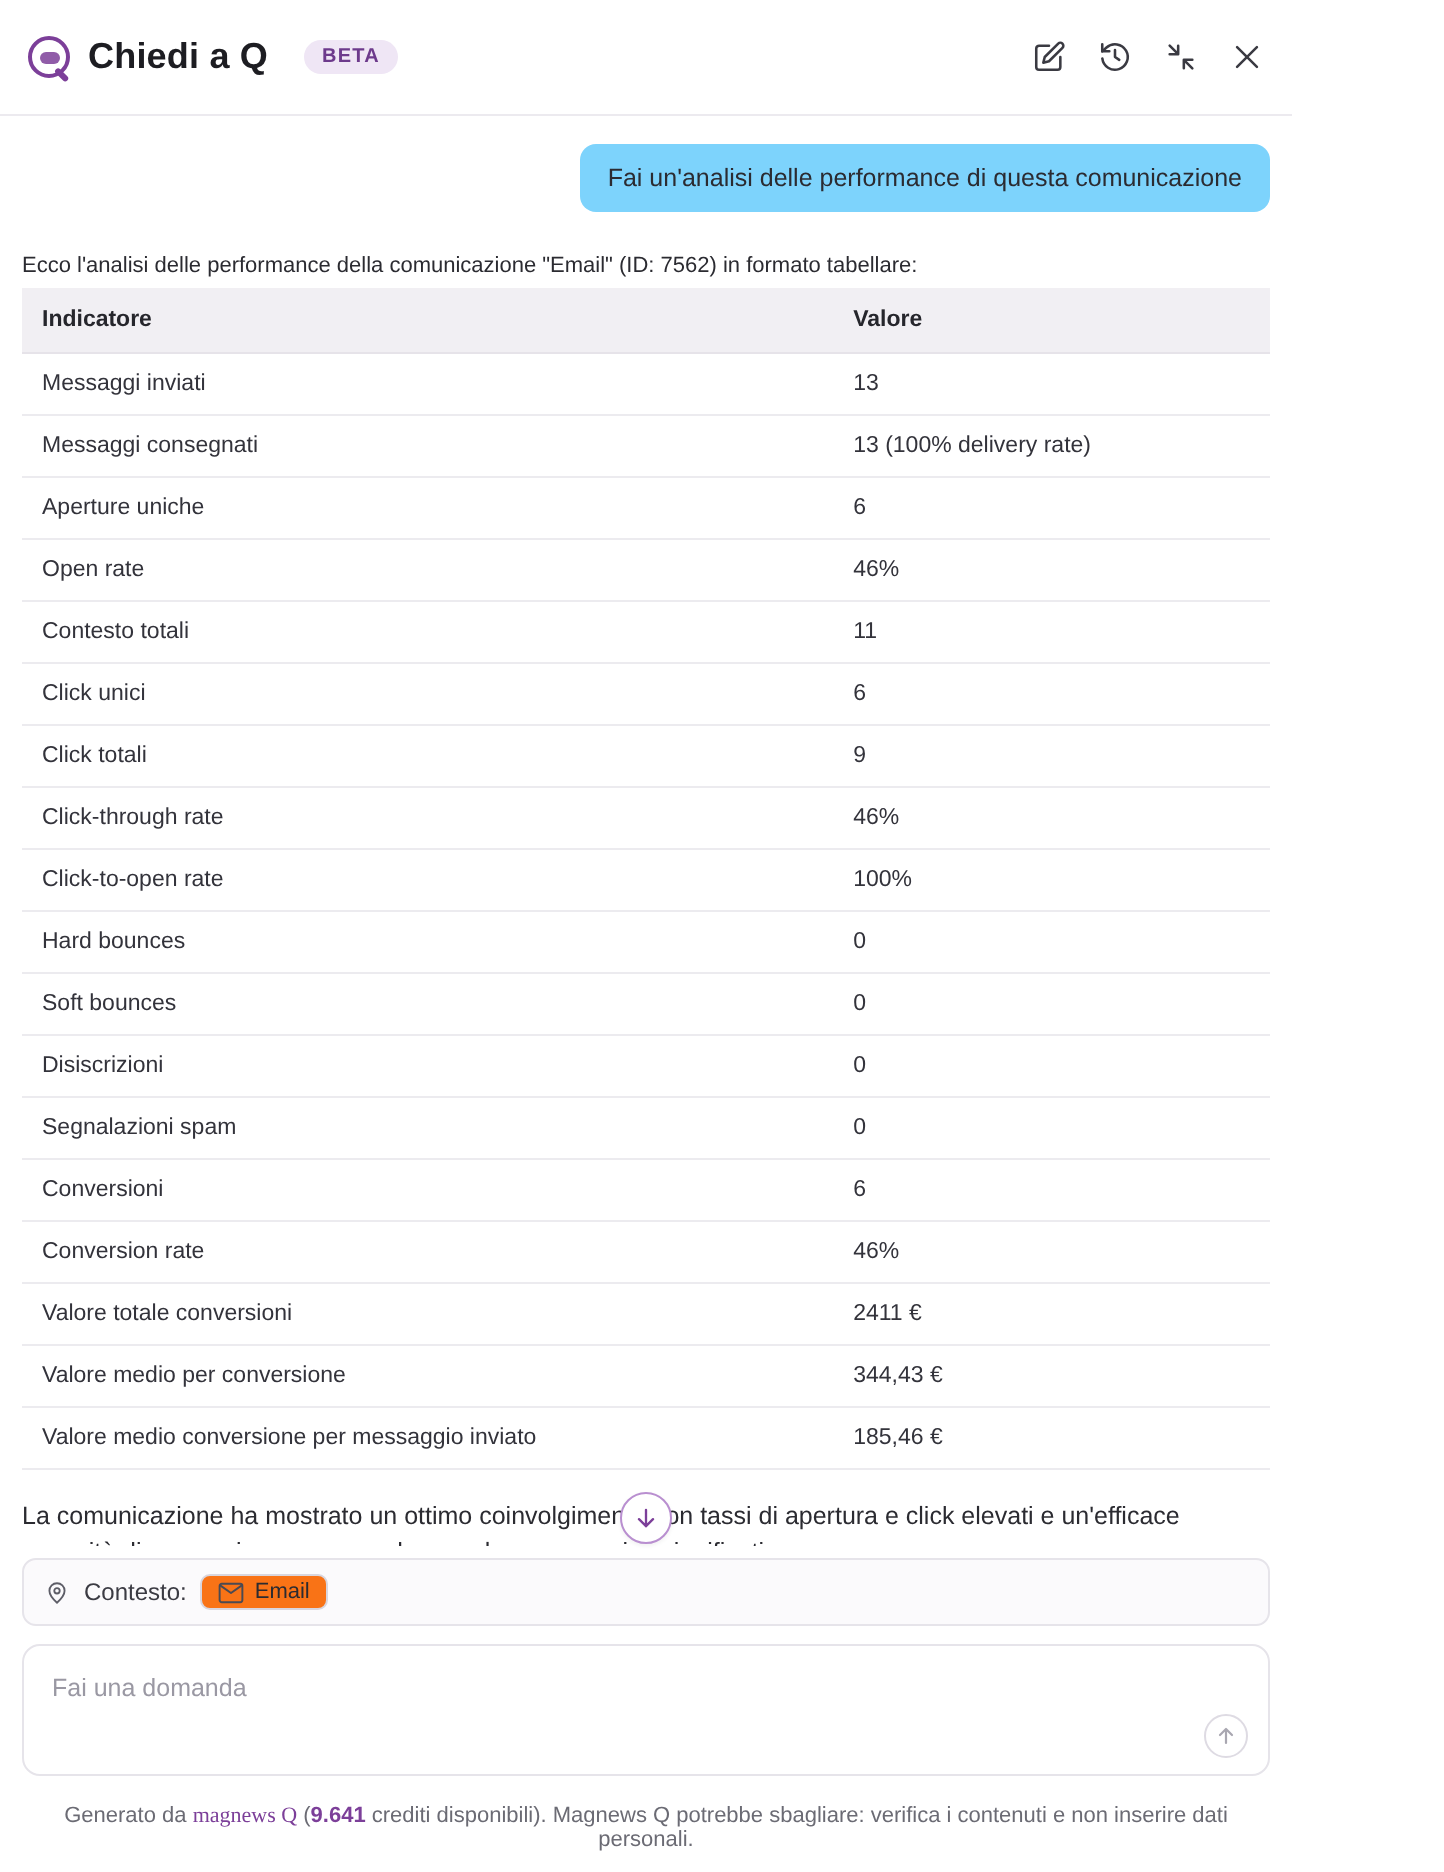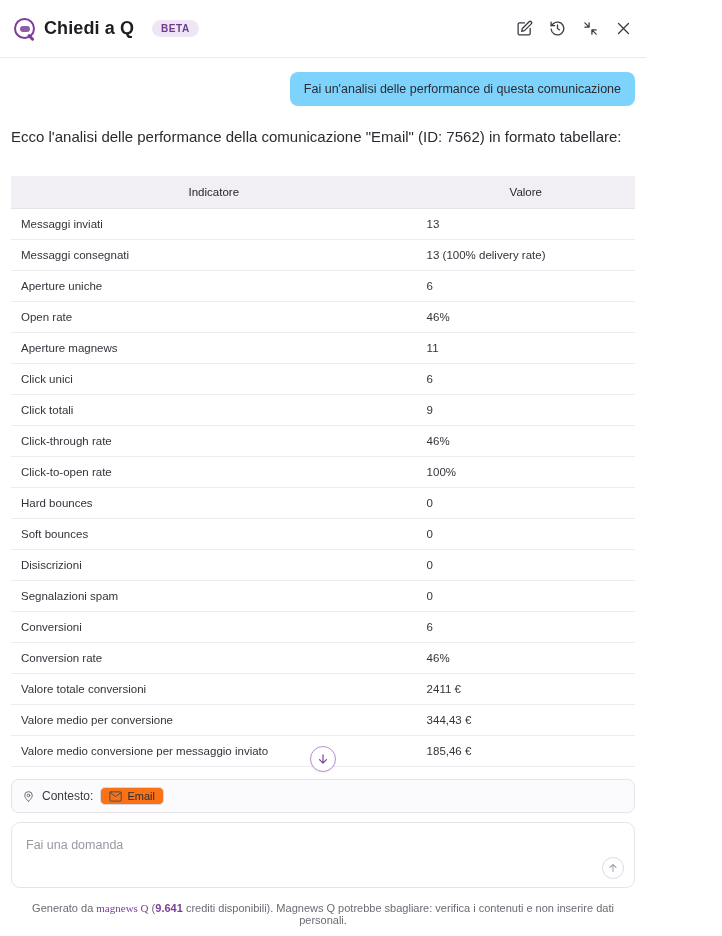--- a/index.html
+++ b/index.html
@@ -96,36 +96,36 @@
   }
   .user-msg {
     background: #7dd3fc;
     border-radius: 8px;
     padding: 10px 14px;
     font-size: 12.5px;
     color: #2b2b31;
     max-width: 460px;
   }
   .intro-text {
-    font-size: 15px;
+    font-size: 11px;
     color: #2b2b31;
-    margin: 0 0 28px 0;
+    margin: 0 0 2px 0;
     line-height: 1.45;
   }
 
   
   table.metrics {
     width: 100%;
     border-collapse: collapse;
     font-size: 12px;
   }
   table.metrics thead th {
     background: #f1eff3;
-    text-align: center;
-    font-weight: normal;
+    text-align: left;
+    font-weight: bold;
     color: #26262c;
     padding: 10px 10px;
     font-size: 11.5px;
     border-bottom: 1px solid #e6e3e9;
   }
   table.metrics thead th:first-child { width: 65%; }
   table.metrics tbody td {
     padding: 9px 10px;
     border-bottom: 1px solid #ecebef;
     color: #33333b;
@@ -297,21 +297,21 @@
           </tr>
           <tr>
             <td>Aperture uniche</td>
             <td>6</td>
           </tr>
           <tr>
             <td>Open rate</td>
             <td>46%</td>
           </tr>
           <tr>
-            <td>Aperture magnews</td>
+            <td>Contesto totali</td>
             <td>11</td>
           </tr>
           <tr>
             <td>Click unici</td>
             <td>6</td>
           </tr>
           <tr>
             <td>Click totali</td>
             <td>9</td>
           </tr>

